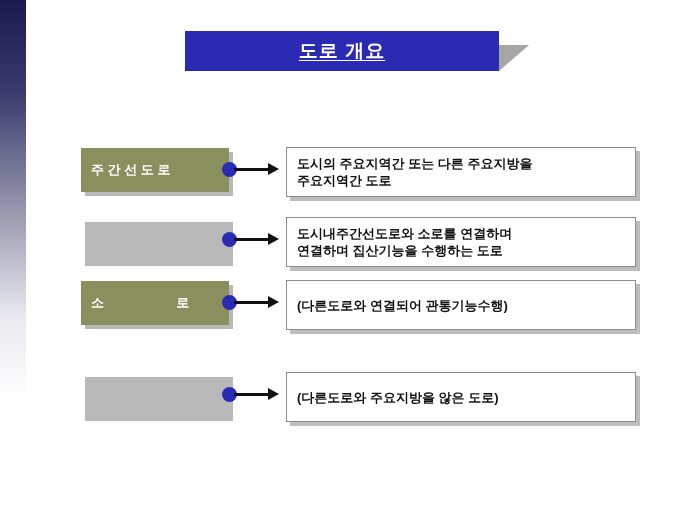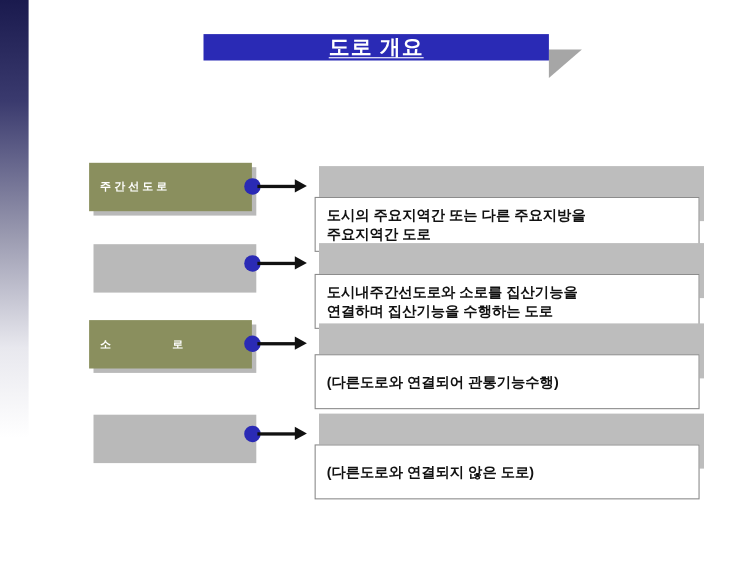--- a/index.html
+++ b/index.html
@@ -34,21 +34,21 @@
     position: absolute;
     left: 185px;
     top: 31px;
     width: 345px;
     height: 42px;
   }
   .title-bar {
     position: absolute;
     left: 0; top: 0;
     width: 314px;
-    height: 24px;
+    height: 40px;
     background: #2a2ab5;
     display: flex;
     align-items: center;
     justify-content: center;
   }
   .title-text {
     color: #ffffff;
     font-size: 19px;
     font-weight: bold;
     letter-spacing: 1px;
@@ -86,21 +86,21 @@
     width: 148px;
     height: 44px;
     background: #8a8f5e;
     display: flex;
     align-items: center;
     box-sizing: border-box;
     padding: 0 10px;
   }
   .label-text {
     color: #ffffff;
-    font-size: 10px;
+    font-size: 13px;
     font-weight: bold;
     width: 100%;
     white-space: pre;
   }
   .label-text.spread {
     display: flex;
     justify-content: space-between;
   }
   
   .dot {
@@ -144,21 +144,20 @@
     top: 0px;
     width: 350px;
     height: 50px;
     background: #ffffff;
     border: 1px solid #8c8c8c;
     box-sizing: border-box;
     display: flex;
     flex-direction: column;
     justify-content: center;
     padding: 16px 10px;
-    margin-top: 32px;
   }
   .desc-line {
     font-size: 13px;
     font-weight: bold;
     color: #111111;
     line-height: 17px;
     white-space: pre;
   }
 </style>
 </head>
@@ -190,43 +189,43 @@
     </div>
   </div>
 
   <div class="row" style="top:217px;">
     <div class="label-shadow"></div>
     <div class="dot"></div>
     <div class="arrow-line"></div>
     <div class="arrow-head"></div>
     <div class="desc-shadow"></div>
     <div class="desc-box">
-      <span class="desc-line">도시내주간선도로와 소로를 집산기능을</span>
+      <span class="desc-line">도시내주간선도로와 소로를 연결하며</span>
       <span class="desc-line">연결하며 집산기능을 수행하는 도로</span>
     </div>
   </div>
 
-  <div class="row" style="top:290px;">
+  <div class="row" style="top:280px;">
     <div class="label-shadow"></div>
     <div class="label-box">
       <span class="label-text spread">소                    로</span>
     </div>
     <div class="dot"></div>
     <div class="arrow-line"></div>
     <div class="arrow-head"></div>
     <div class="desc-shadow"></div>
     <div class="desc-box">
       <span class="desc-line">(다른도로와 연결되어 관통기능수행)</span>
     </div>
   </div>
 
   <div class="row" style="top:372px;">
     <div class="label-shadow"></div>
     <div class="dot"></div>
     <div class="arrow-line"></div>
     <div class="arrow-head"></div>
     <div class="desc-shadow"></div>
     <div class="desc-box">
-      <span class="desc-line">(다른도로와 연결되지 않은 도로)</span>
+      <span class="desc-line">(다른도로와 주요지방을 않은 도로)</span>
     </div>
   </div>
 
 </div>
 
 </body></html>

